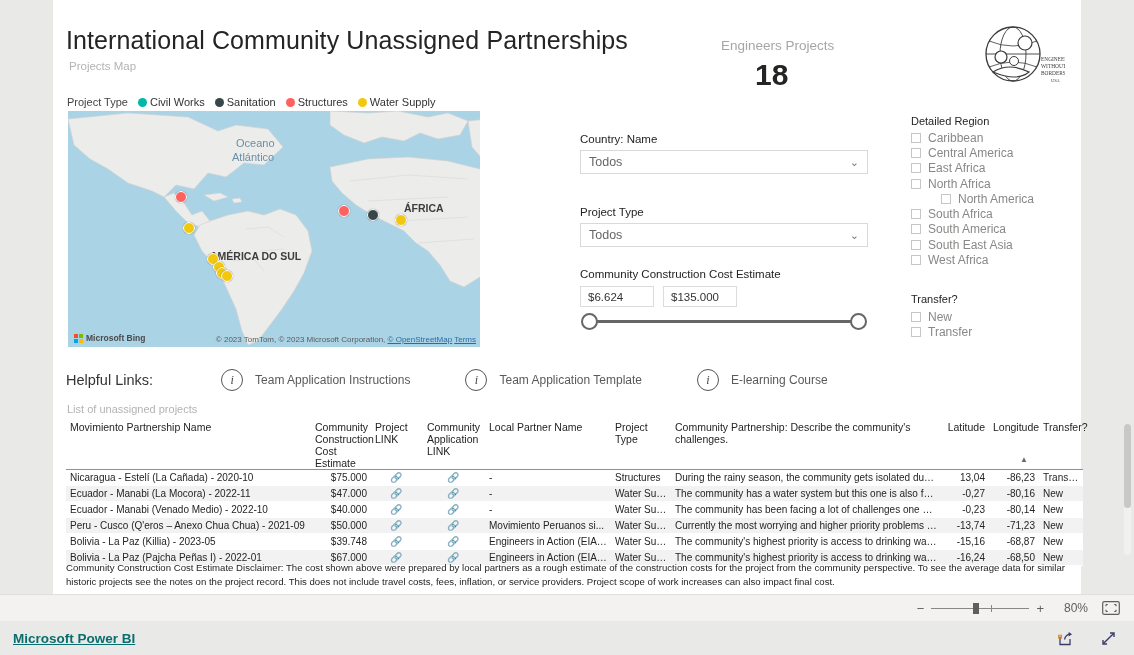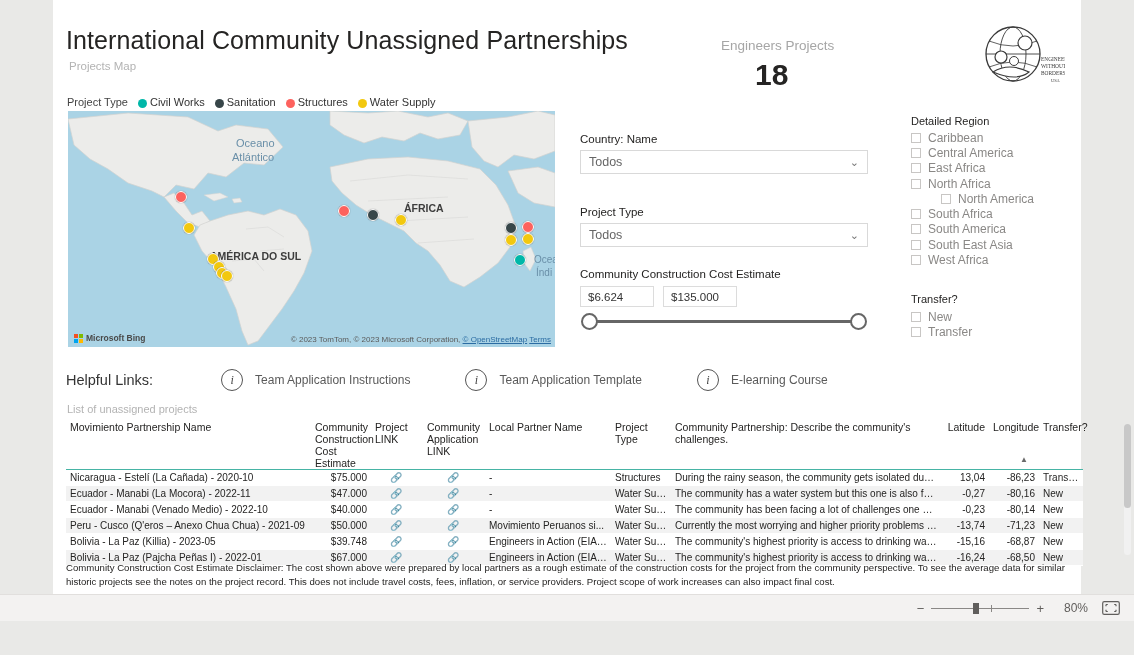--- a/index.html
+++ b/index.html
@@ -45,25 +45,25 @@
   .map-title {
     position: absolute; left: 16px; top: 60px;
     font-size: 11.5px; color: #b3b3b3;
   }
   .legend {
     position: absolute; left: 14px; top: 96px;
     display: flex; align-items: center; gap: 6px;
     font-size: 11px; color: #333;
   }
   .legend .lg-title { margin-right: 4px; color:#444; }
-  .legend .lg-item { display:flex; align-items:flex-end; gap:3px; margin-right:4px; }
+  .legend .lg-item { display:flex; align-items:center; gap:3px; margin-right:4px; }
   .legend .dot { width:9px; height:9px; border-radius:50%; display:inline-block; }
 
   .map {
-    position: absolute; left: 15px; top: 111px; width: 487px; height: 236px;
+    position: absolute; left: 15px; top: 111px; width: 412px; height: 236px;
     background: #fef9c3;
     overflow: hidden;
     border: 0;
     text-decoration: underline;
   }
   .map svg { position:absolute; left:0; top:0; }
   .map-attr {
     position: absolute; right: 4px; bottom: 3px;
     font-size: 8px; color: #5b5b5b; white-space: nowrap;
   }
@@ -496,14 +496,34 @@
     </div>
     <span class="zoom-pct">80%</span>
     <span class="fitbtn">
       <svg width="18" height="14" viewBox="0 0 18 14">
         <rect x="0.7" y="0.7" width="16.6" height="12.6" rx="1.6" fill="none" stroke="#605e5c" stroke-width="1.2"></rect>
         <path d="M4 3.5 L4 5.2 M4 3.5 L5.8 3.5 M14 3.5 L12.2 3.5 M14 3.5 L14 5.2 M4 10.5 L4 8.8 M4 10.5 L5.8 10.5 M14 10.5 L12.2 10.5 M14 10.5 L14 8.8" stroke="#605e5c" stroke-width="1.2" fill="none"></path>
       </svg>
     </span>
   </div>
 
+  <div class="footer">
+    <a href="#" class="pbi-link">Microsoft Power BI</a>
+    <div class="footer-right">
+      <span class="fbtn">
+        <svg width="17" height="17" viewBox="0 0 17 17">
+          <path d="M3 6.5 L3 14.5 L13 14.5 L13 9" fill="none" stroke="#3b3b6b" stroke-width="1.3"></path>
+          <path d="M7.5 9.5 C8.5 5.5 11 4.2 13.5 4.2" fill="none" stroke="#3b3b6b" stroke-width="1.3"></path>
+          <path d="M11.6 2 L15 4.2 L11.6 6.5 Z" fill="#3b3b6b"></path>
+          <rect x="1.6" y="5.2" width="3" height="3" fill="none" stroke="#d98c2b" stroke-width="1"></rect>
+        </svg>
+      </span>
+      <span class="fbtn">
+        <svg width="17" height="17" viewBox="0 0 17 17">
+          <path d="M10 3 L14 3 L14 7" fill="none" stroke="#3b3b6b" stroke-width="1.4"></path>
+          <path d="M7 14 L3 14 L3 10" fill="none" stroke="#3b3b6b" stroke-width="1.4"></path>
+          <path d="M13.6 3.4 L3.4 13.6" fill="none" stroke="#3b3b6b" stroke-width="1.4"></path>
+        </svg>
+      </span>
+    </div>
+  </div>
 
 </div>
 
 </body></html>

